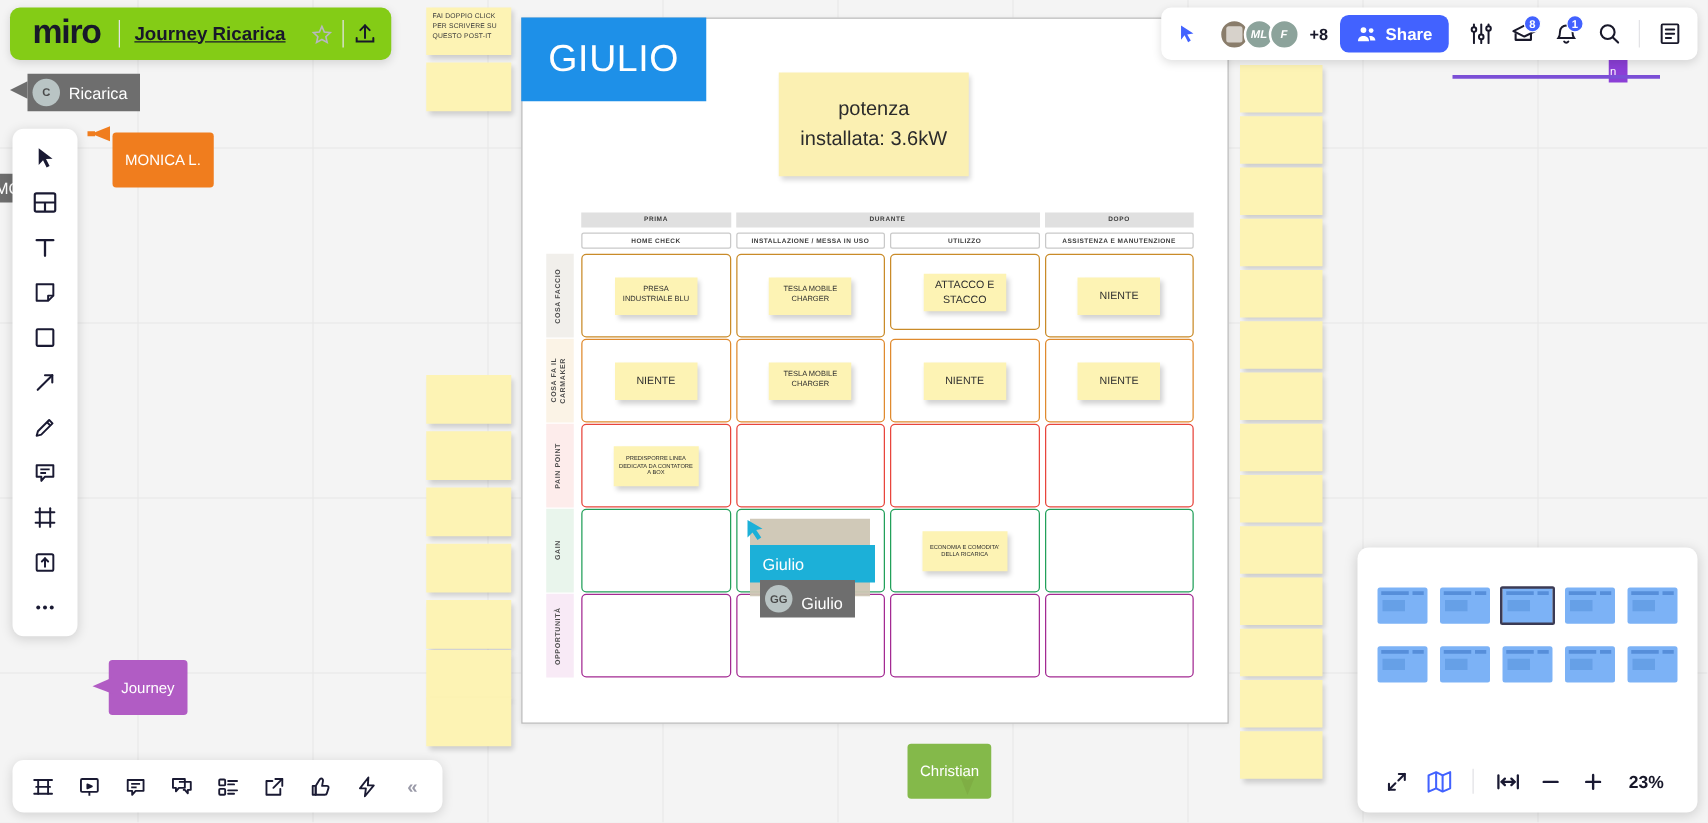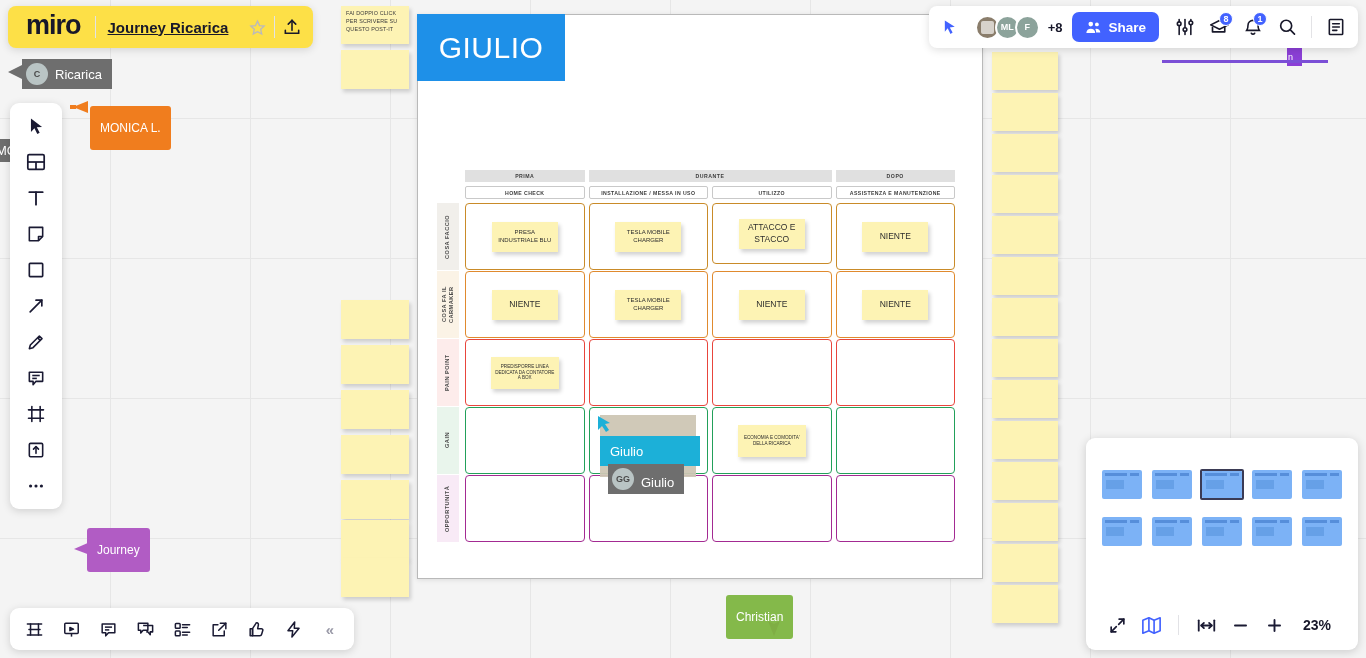--- a/index.html
+++ b/index.html
@@ -113,21 +113,21 @@
     position: absolute; left: 50%; top: 50%; transform: translate(-50%,-50%);
     background: #fdf3b4; box-shadow: 2px 3px 4px rgba(0,0,0,.18);
     display: flex; align-items: center; justify-content: center;
     text-align: center; color: #2e2e2e; line-height: 1.3;
     padding: 2px 3px; overflow: hidden;
   }
 
   
   #topbar-left {
     position: absolute; left: 8px; top: 6px; height: 42px;
-    background: #fde047; border-radius: 8px;
+    background: #84cc16; border-radius: 8px;
     box-shadow: 0 2px 8px rgba(0,0,0,.13);
     display: flex; align-items: center; padding: 0 4px;
     z-index: 40;
   }
   .logo { font-size: 27px; font-weight: bold; color: #18182a; letter-spacing: -1px; padding: 0 14px 4px 14px; }
   .vdiv { width: 1px; height: 22px; background: #e3e3e6; }
   .board-name { font-size: 15px; color: #18182a; padding: 0 12px; font-weight: bold; white-space: nowrap; text-decoration: underline; }
   .tb-icon { width: 34px; height: 34px; display: flex; align-items: center; justify-content: center; cursor: pointer; border-radius: 6px; }
 
   #topbar-right {
@@ -280,20 +280,24 @@
   <div class="rcol-sticky sticky" style="top:421px"></div>
   <div class="rcol-sticky sticky" style="top:462px"></div>
   <div class="rcol-sticky sticky" style="top:503px"></div>
   <div class="rcol-sticky sticky" style="top:544px"></div>
   <div class="rcol-sticky sticky" style="top:585px"></div>
 
   <div class="frame" id="main-frame">
     <div class="frame-title">GIULIO</div>
   </div>
 
+  <div class="sticky big" id="note-potenza">
+    <span style="white-space:pre-line">potenza
+installata: 3.6kW</span>
+  </div>
 
   <div id="journey">
       <div class="phase-row" style="left: 26px;">
         <div class="phase" style="left: 2px; width: 119.5px;">PRIMA</div>
         <div class="phase" style="left: 125.5px; width: 243px;">DURANTE</div>
         <div class="phase" style="left: 372.5px; width: 119.5px;">DOPO</div>
       </div>
       <div class="subhdr-row" style="left: 26px;">
         <div class="subhdr" style="left: 2px; width: 119.5px;">HOME CHECK</div>
         <div class="subhdr" style="left: 125.5px; width: 119.5px;">INSTALLAZIONE / MESSA IN USO</div>
@@ -411,21 +415,21 @@
       </svg>
     </div>
   </div>
 
   <div id="topbar-right">
     <div class="ic-wrap">
       <svg width="17" height="17" viewBox="0 0 24 24" fill="#4262ff">
         <path d="M4 2 L4 18 L8 13 L12 21 L15 19 L11 12 L18 11 Z"></path>
       </svg>
     </div>
-    <div style="display:flex; align-items:flex-start; margin-left:6px;">
+    <div style="display:flex; align-items:flex-start; margin-left:6px;font-style:italic;">
       <div class="avatar" style="background:#8a7d6b; margin-left:0;">
         <div style="width:13px;height:13px;background:#d7d2cb;border-radius:2px;"></div>
       </div>
       <div class="avatar" style="background:#8ca39b;">ML</div>
       <div class="avatar" style="background:#8ca39b;">F</div>
     </div>
     <div class="plus-n">+8</div>
     <button class="share-btn">
       <svg width="17" height="15" viewBox="0 0 24 22" fill="#fff">
         <circle cx="8" cy="6" r="3.4"></circle>

